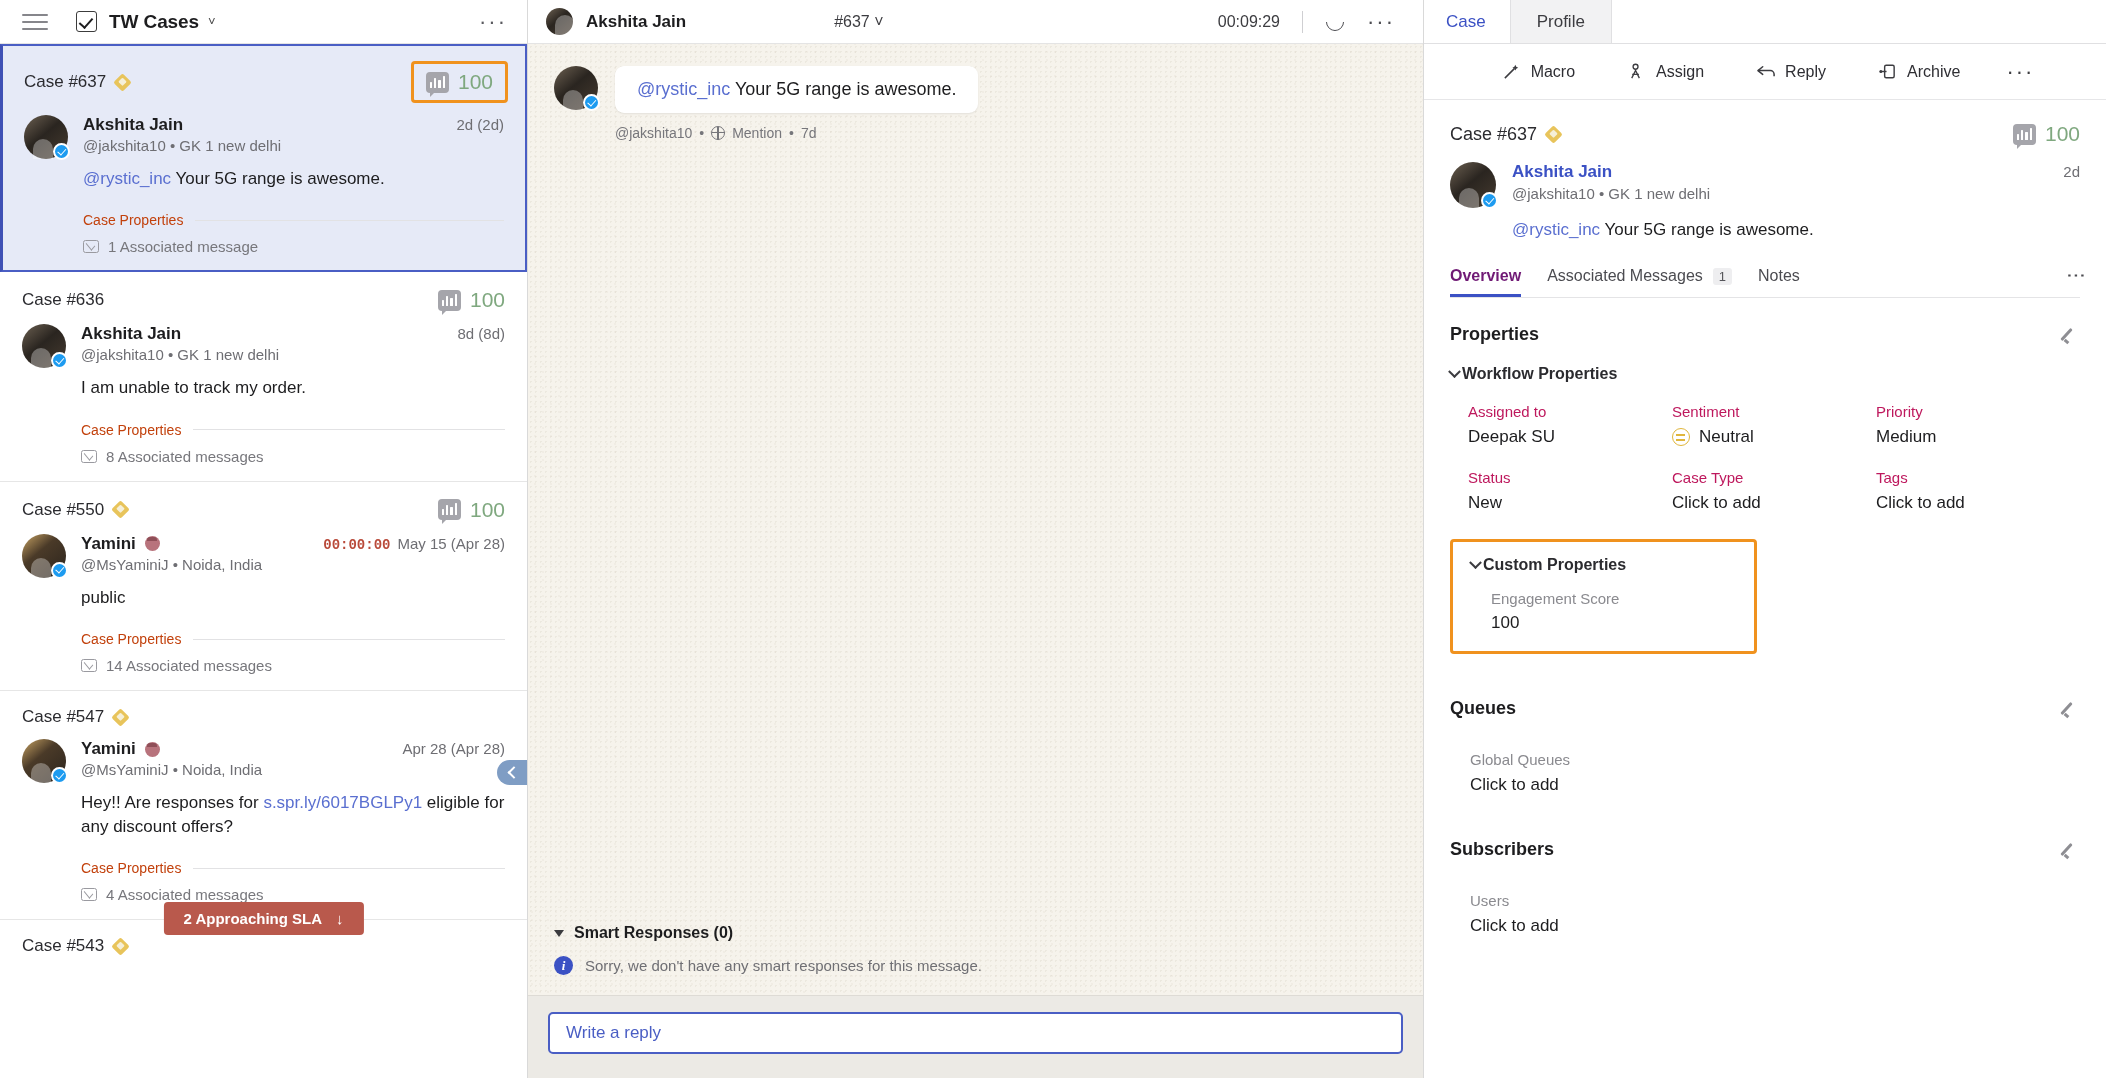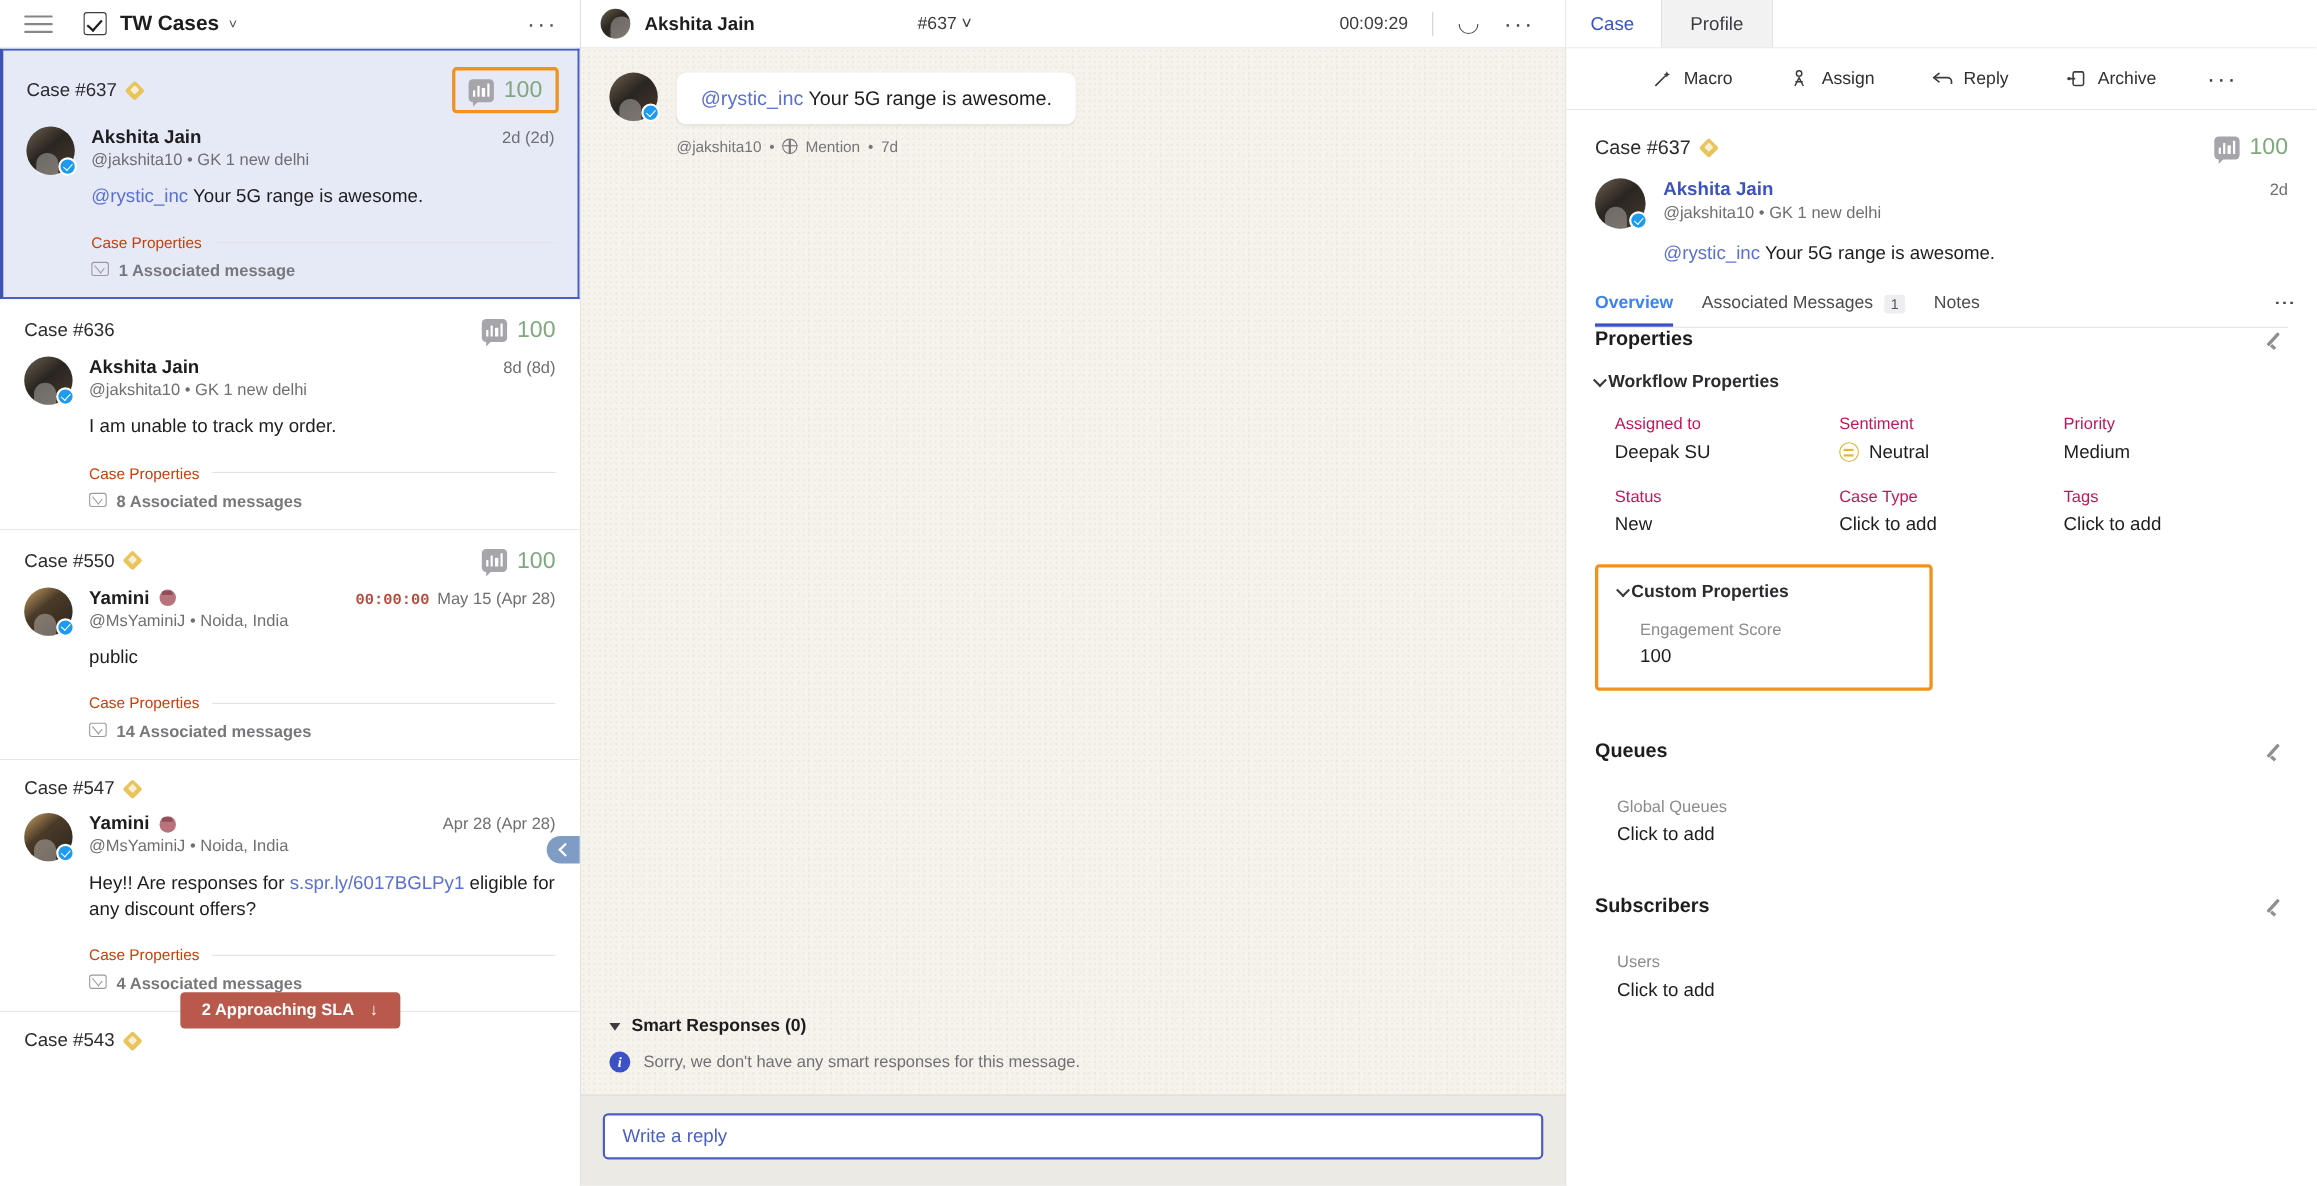--- a/index.html
+++ b/index.html
@@ -119,21 +119,21 @@
     background: #8f4f58; border-radius: 3px 3px 0 0;
   }
   .time-right { margin-left: auto; font-size: 15px; color: #6e6e73; white-space: nowrap; }
   .timer-red { color: #b94a3a; font-weight: 700; font-family: "Liberation Mono", monospace; font-size: 14px; margin-right: 7px; }
   .handle { font-size: 15px; color: #6e6e73; margin-top: 2px; }
   .case-text { font-size: 17px; color: #1d1d1f; margin-top: 13px; line-height: 1.38; }
   .mention, .link { color: #5a6fd0; }
   .props-row { display: flex; align-items: center; margin-top: 22px; gap: 12px; }
   .props-label { font-size: 14px; color: #c2410c; white-space: nowrap; }
   .props-rule { flex: 1; height: 1px; background: #e2e2e4; }
-  .assoc-row { display: flex; gap: 9px; margin-top: 10px; font-weight: bold; }
+  .assoc-row { display: flex; align-items: center; gap: 9px; margin-top: 10px; }
   .env-icon { width: 16px; height: 13px; border: 1.4px solid #9a9aa0; border-radius: 2.5px; position: relative; flex: 0 0 16px; }
   .env-icon::after {
     content: ""; position: absolute; left: 2px; top: 1px; width: 8px; height: 5px;
     border: solid #9a9aa0; border-width: 0 1.2px 1.2px 0; transform: rotate(45deg) skew(6deg,6deg);
   }
   .assoc-text { font-size: 15px; color: #77777c; }
 
   .sla-badge {
     position: absolute; left: 50%; transform: translateX(-50%); bottom: -16px;
     background: #b9594c; color: #fff; font-size: 15px; font-weight: 700;
@@ -255,26 +255,26 @@
   .rp-body { display: flex; margin-top: 16px; }
   .rp-avatar { width: 46px; height: 46px; flex: 0 0 46px; }
   .rp-main { flex: 1; margin-left: 16px; min-width: 0; }
   .rp-name { font-size: 17px; font-weight: 700; color: #3b51c4; }
   .rp-time { margin-left: auto; font-size: 15px; color: #6e6e73; }
   .rp-handle { font-size: 15px; color: #6e6e73; margin-top: 3px; }
   .rp-text { font-size: 17px; color: #1d1d1f; margin-top: 18px; }
 
   .subtabs { display: flex; align-items: center; gap: 26px; margin-top: 26px; border-bottom: 1px solid #e4e4e6; }
   .subtab { font-size: 16px; color: #4b4b50; padding-bottom: 11px; cursor: pointer; position: relative; display: flex; align-items: center; gap: 10px; }
-  .subtab.active { color: #3b82f6; font-weight: 700; }
+  .subtab.active { color: #701a75; font-weight: 700; }
   .subtab.active::after { content: ""; position: absolute; left: 0; right: 0; bottom: -1px; height: 3px; background: #3b51c4; }
   .subtab-badge { background: #eeeef0; color: #55555a; font-size: 13px; padding: 1px 6px; border-radius: 3px; }
   .vdots { margin-left: auto; color: #4b4b50; font-size: 19px; line-height: 8px; padding-bottom: 11px; cursor: pointer; writing-mode: vertical-rl; letter-spacing: 1px; }
 
-  .sec-head { display: flex; align-items: center; }
+  .sec-head { display: flex; align-items: center; margin-top: 26px; }
   .sec-title { font-size: 18px; font-weight: 700; color: #1d1d1f; }
   .pencil { margin-left: auto; width: 18px; height: 18px; position: relative; cursor: pointer; }
   .pencil::before {
     content: ""; position: absolute; left: 3px; top: 1px; width: 3px; height: 15px;
     background: #8e8e93; transform: rotate(42deg); border-radius: 1px;
   }
   .pencil::after {
     content: ""; position: absolute; left: 1.5px; bottom: 1px; width: 5px; height: 3px;
     background: #8e8e93; transform: rotate(42deg);
   }

